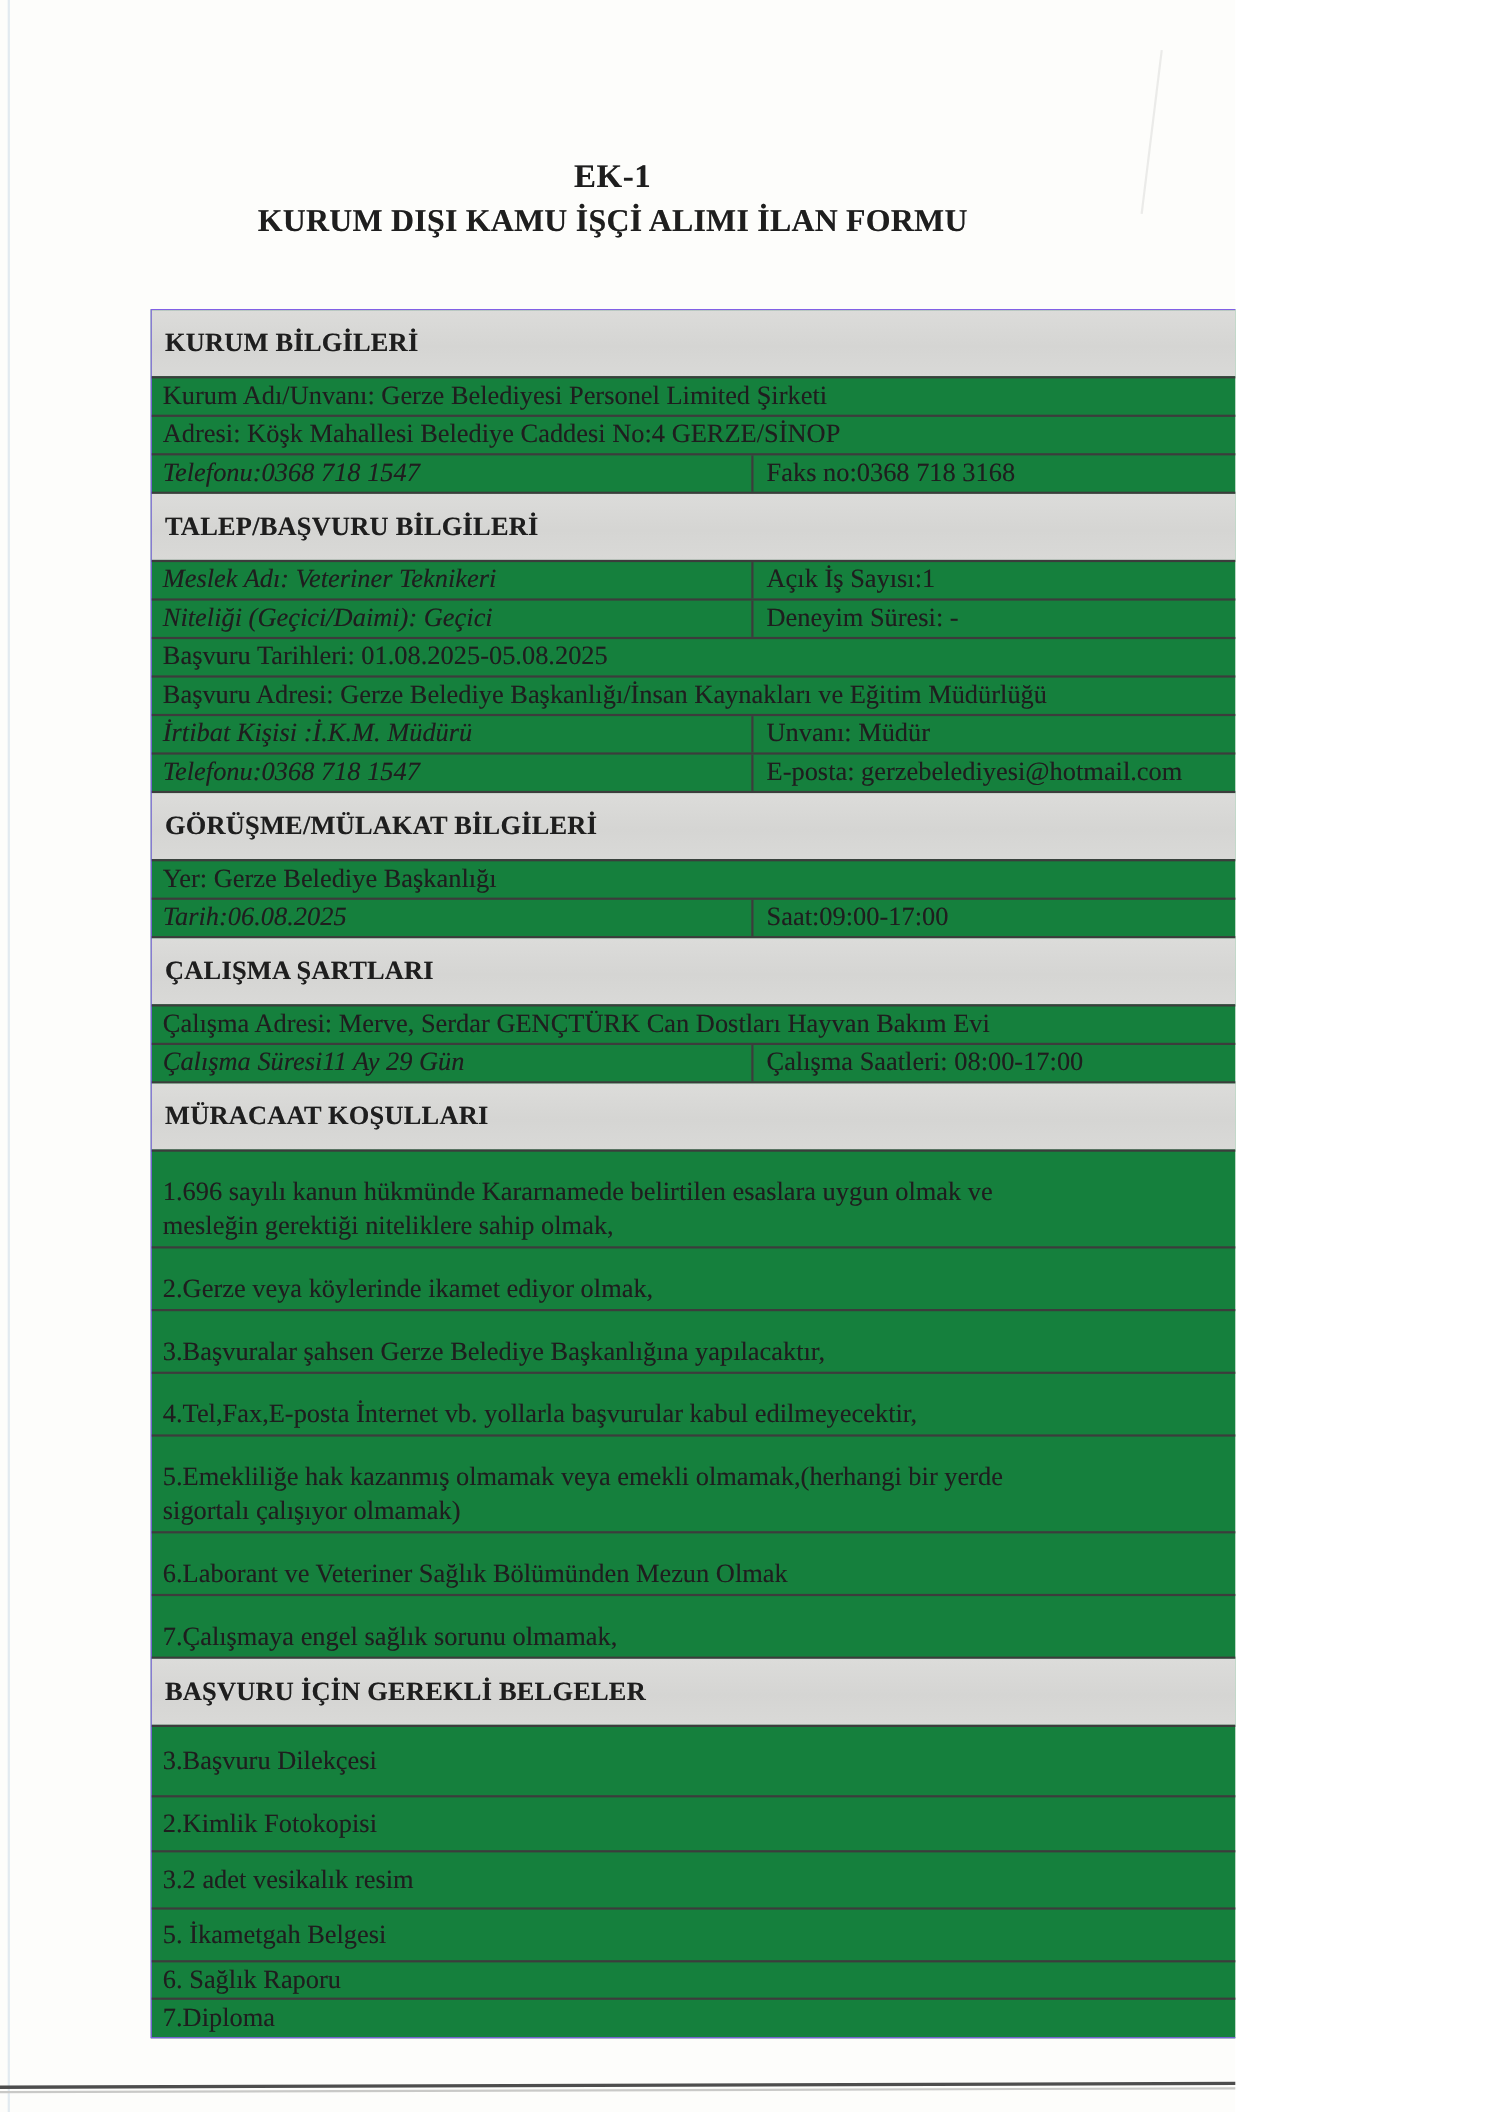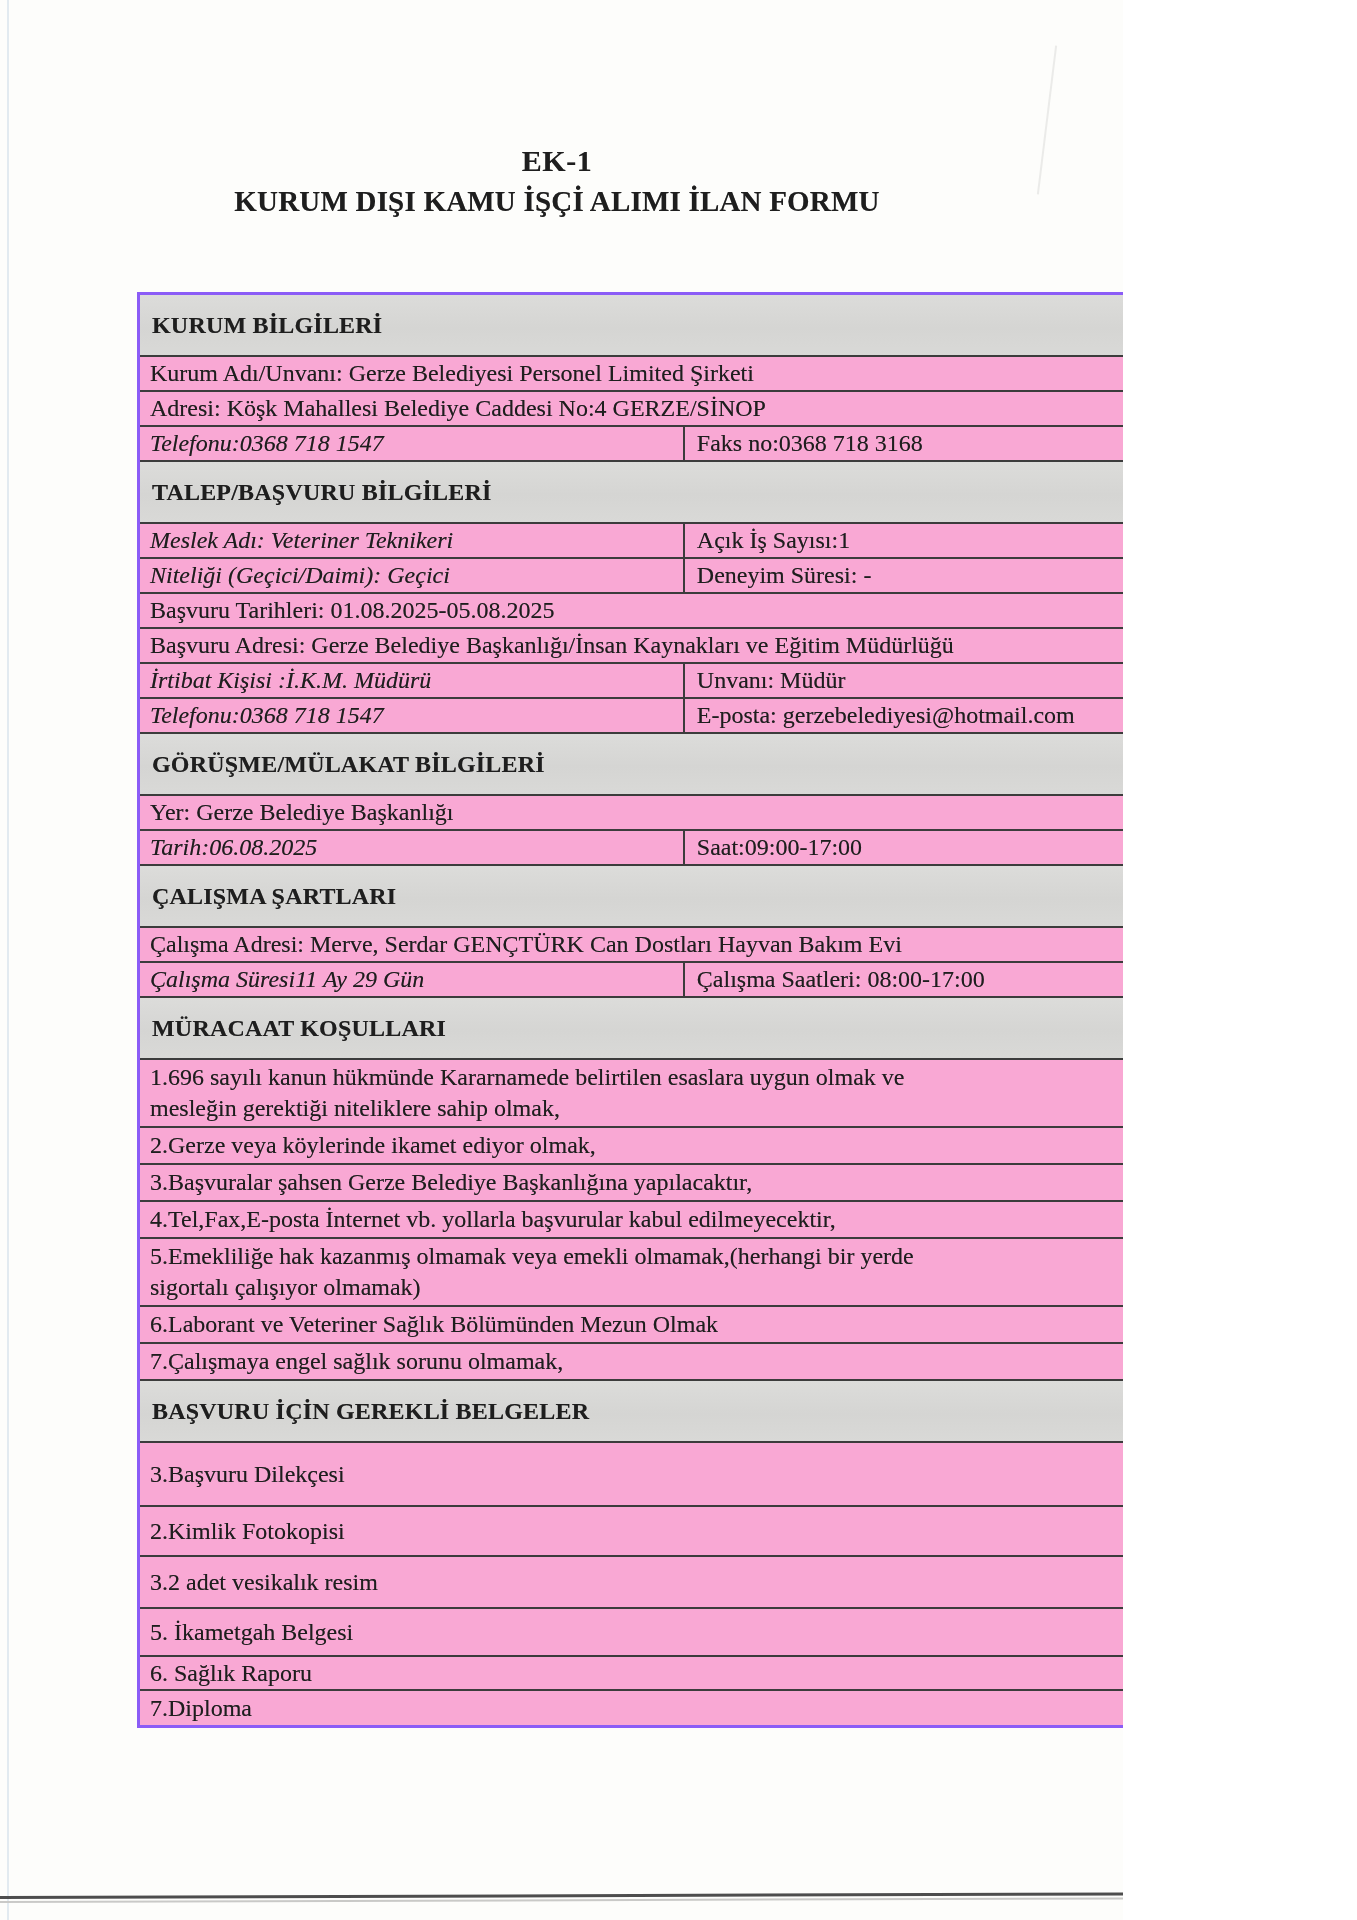--- a/index.html
+++ b/index.html
@@ -63,25 +63,25 @@
   .form-title {
     font-size: 29px;
     font-weight: bold;
     line-height: 40px;
     letter-spacing: 0.2px;
   }
 
   
   .form-table {
     position: absolute;
-    left: 137px; top: 292px;
+    left: 137px; top: 281px;
     width: 1060px;
-    border: 3px solid #8b5cf6;
-    box-sizing: border-box;
-    background: #f9a8d4;
+    border: 1px solid #8b5cf6;
+    box-sizing: border-box;
+    background: #15803d;
   }
   .sec-header {
     height: 62px;
     background: linear-gradient(180deg, #dcdcda 0%, #d5d5d3 55%, #d9d9d7 100%);
     border-bottom: 2px solid #3c3c3c;
     display: flex;
     align-items: center;
     padding-left: 12px;
     font-size: 24px;
     font-weight: bold;
@@ -122,20 +122,21 @@
     box-sizing: border-box;
   }
   .list-row {
     border-bottom: 2px solid #3c3c3c;
     box-sizing: border-box;
     font-size: 24px;
     line-height: 31px;
     min-height: 35px;
     padding: 2px 10px;
     white-space: pre-line;
+    margin-top: 20px;
   }
   .doc-row {
     border-bottom: 2px solid #3c3c3c;
     box-sizing: border-box;
     font-size: 24px;
     display: flex;
     align-items: center;
     padding: 1px 10px;
   }
   .doc-row:last-child { border-bottom: none; }

